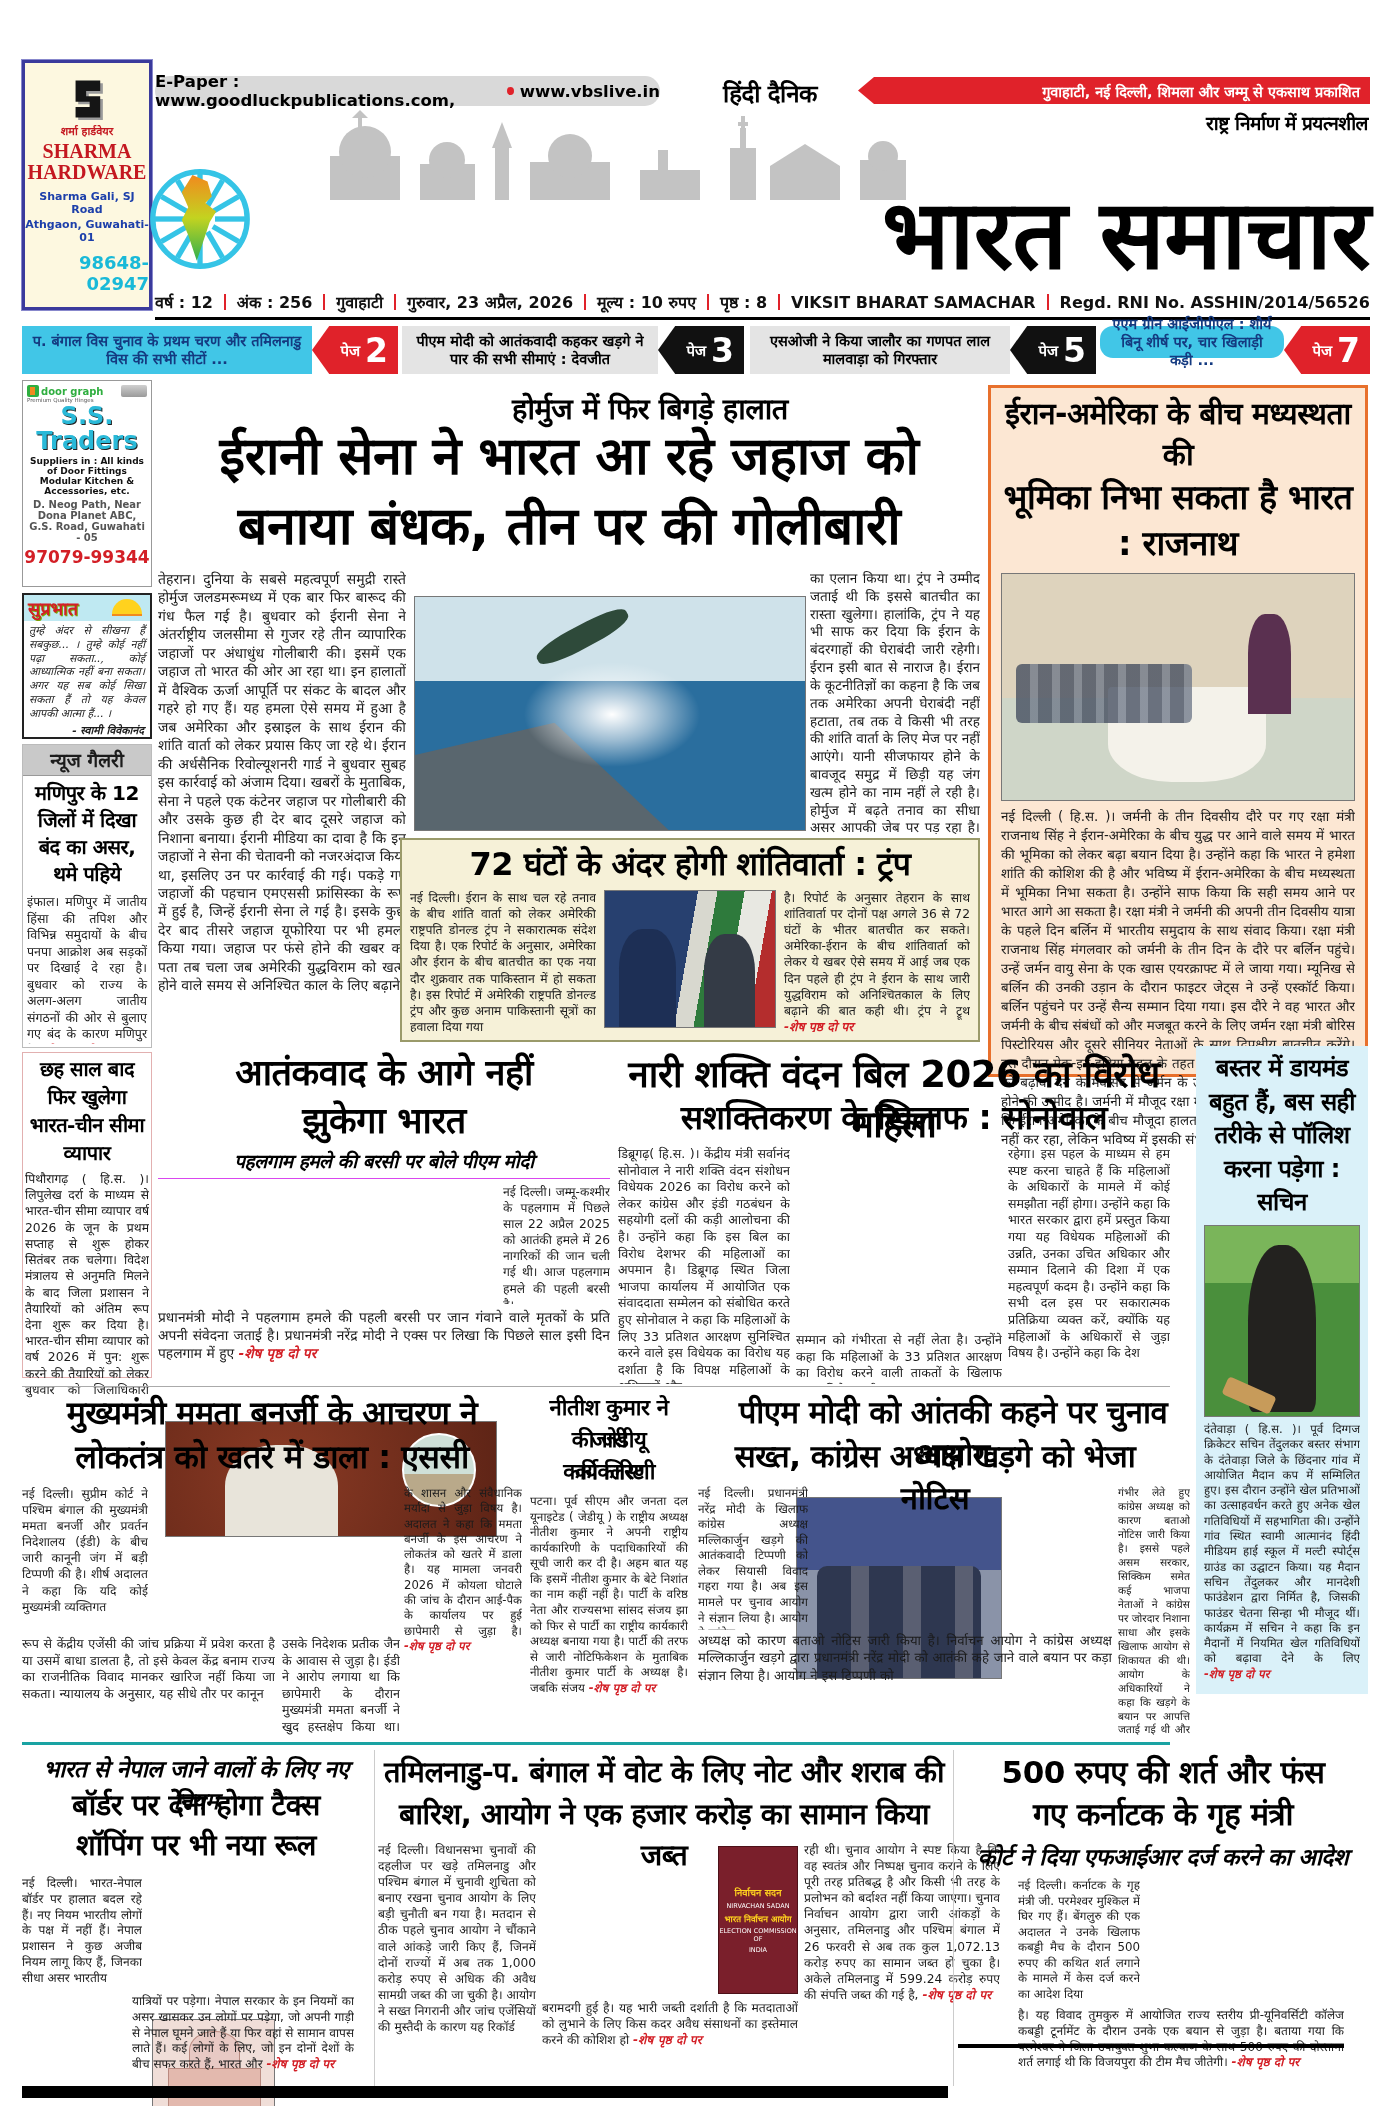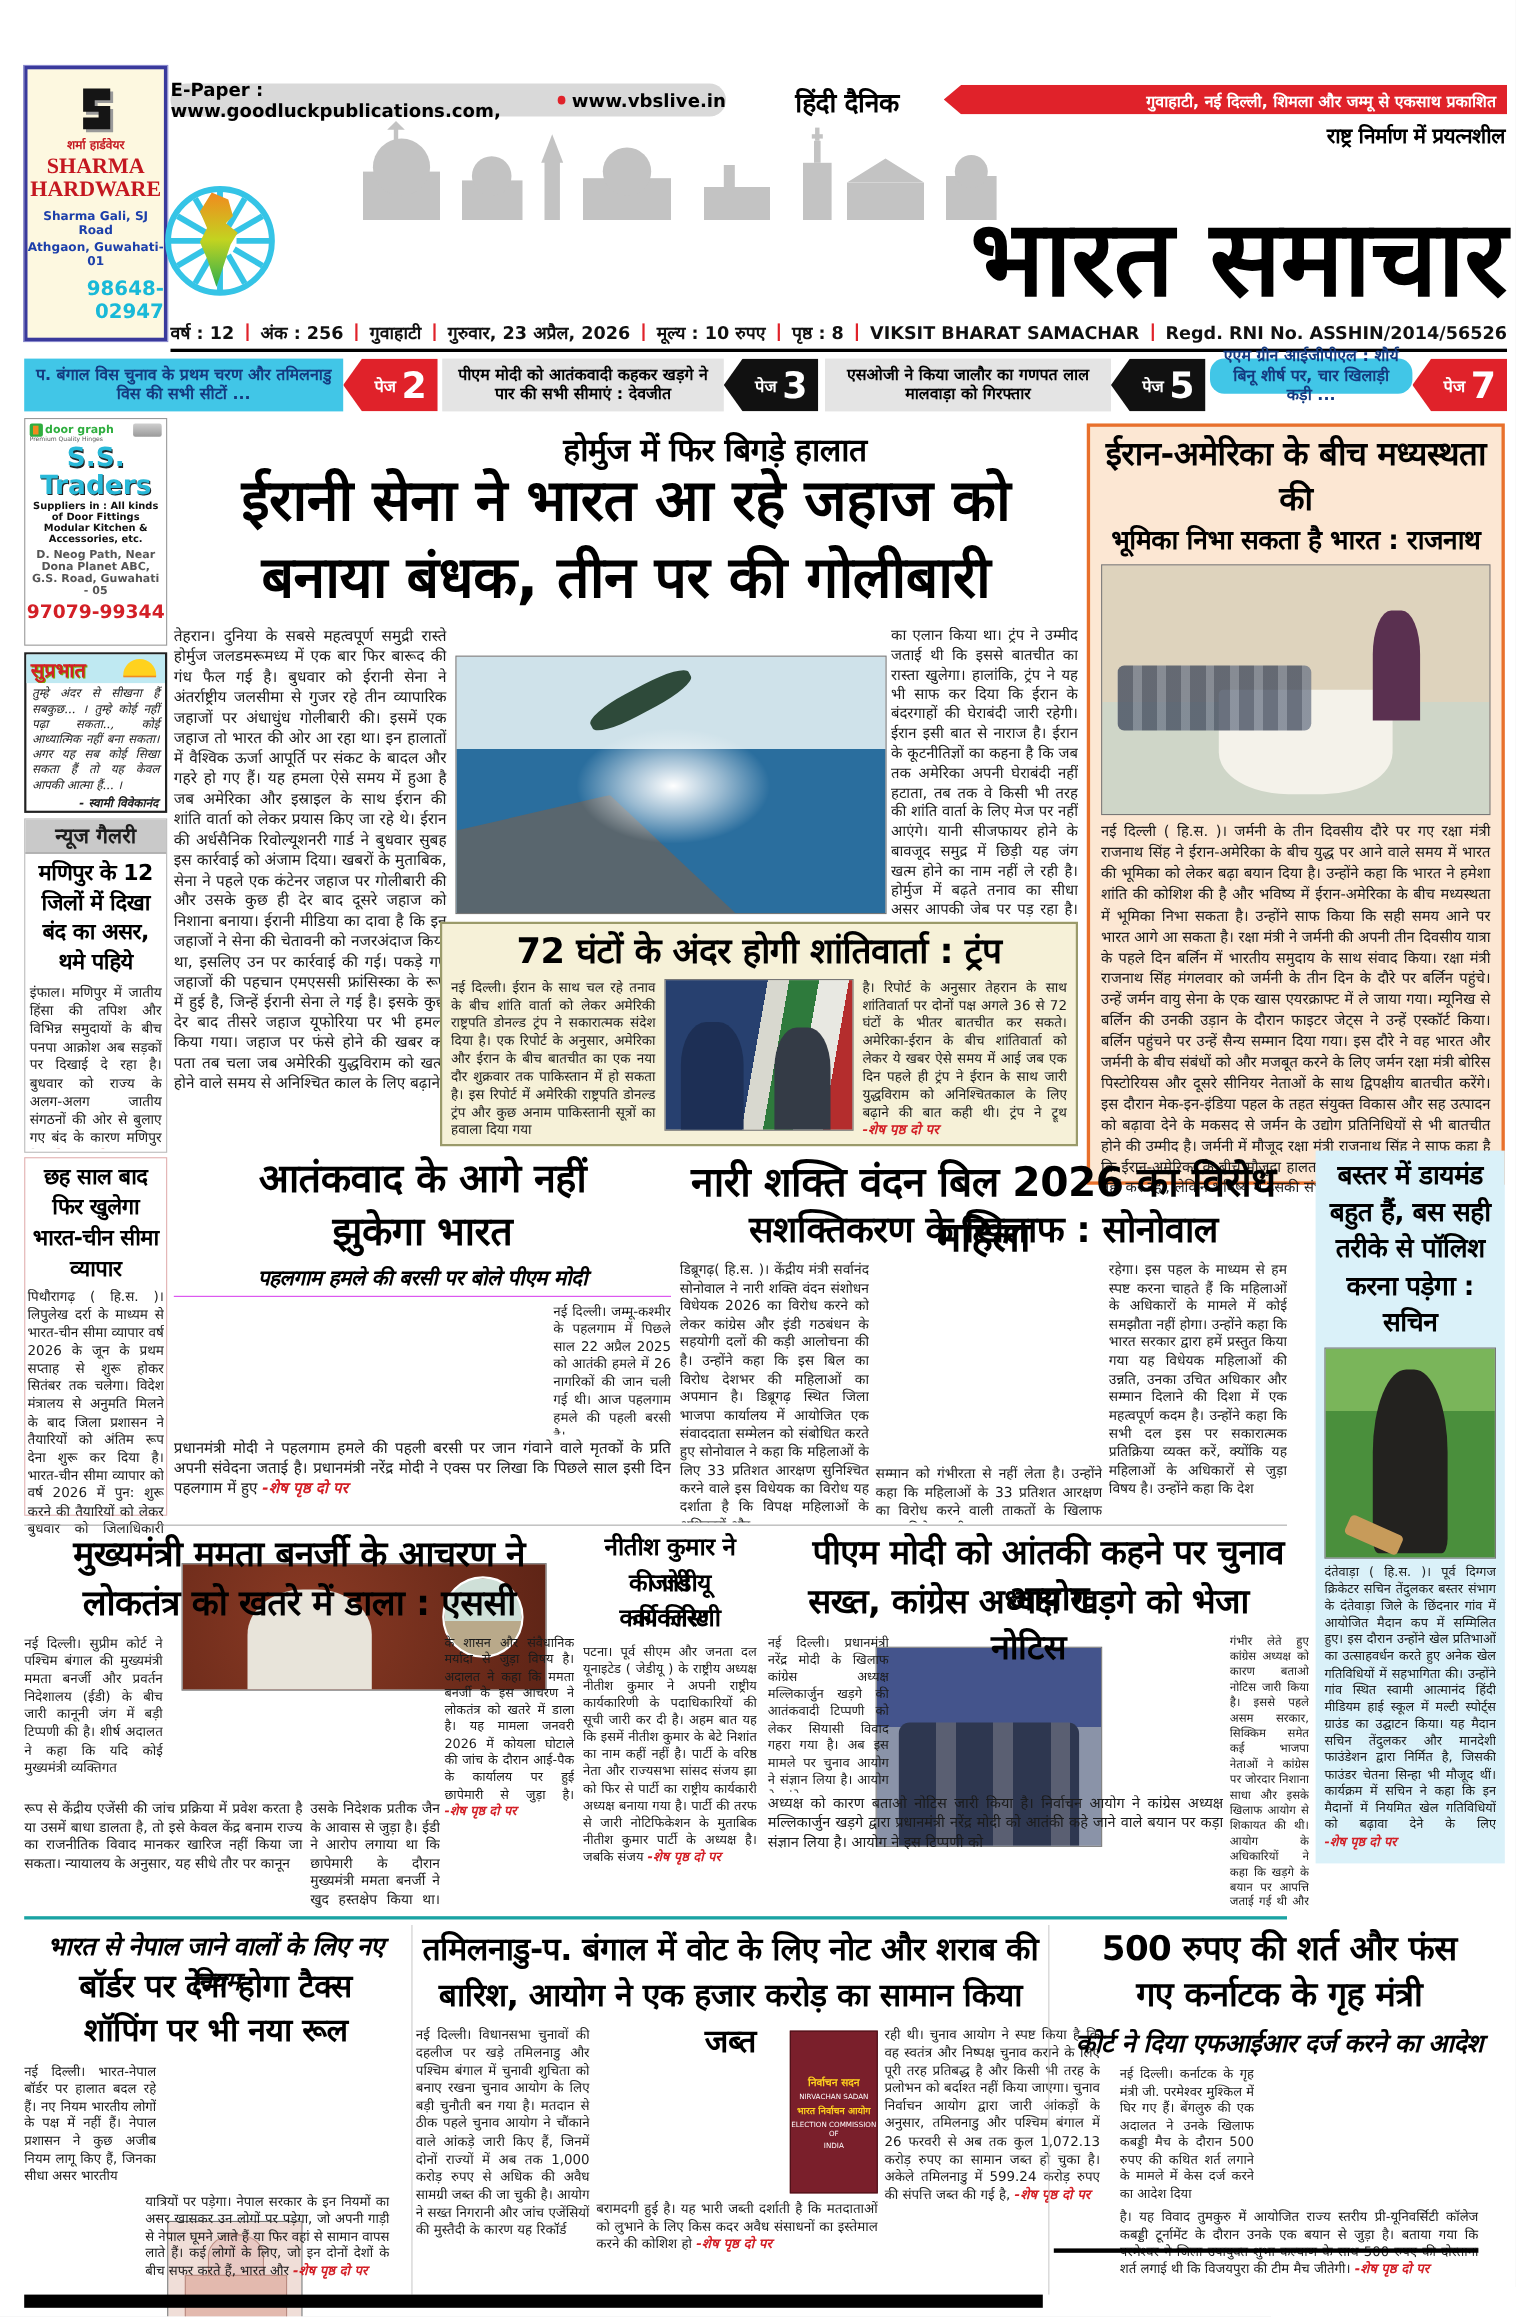--- a/index.html
+++ b/index.html
@@ -231,21 +231,21 @@
       </div>
       <div class="jt bd ov" style="width:186px;height:142px;font-size:12.3px;">
         <span>है। रिपोर्ट के अनुसार तेहरान के साथ शांतिवार्ता पर दोनों पक्ष अगले 36 से 72 घंटों के भीतर बातचीत कर सकते। अमेरिका-ईरान के बीच शांतिवार्ता को लेकर ये खबर ऐसे समय में आई जब एक दिन पहले ही ट्रंप ने ईरान के साथ जारी युद्धविराम को अनिश्चितकाल के लिए बढ़ाने की बात कही थी। ट्रंप ने ट्रूथ</span>
         <span class="more">-शेष पृष्ठ दो पर</span>
       </div>
     </div>
   </div>
 
   <div class="abs" style="left:988px;top:385px;width:380px;height:692px;background:var(--peach,#fce7d3);border:3px solid var(--orange,#e8702c);box-sizing:border-box;padding:6px 10px;">
     <div class="ctr hl ov" style="font-size:30px;line-height:1.35;">ईरान-अमेरिका के बीच मध्यस्थता की</div>
-    <div class="ctr hl ov" style="font-size:24px;line-height:1.35;">भूमिका निभा सकता है भारत : राजनाथ</div>
+    <div class="ctr hl ov" style="font-size:34px;line-height:1.35;">भूमिका निभा सकता है भारत : राजनाथ</div>
     <div class="photo" style="width:100%;height:228px;margin-top:6px;background:linear-gradient(#ded3bd 0 55%,#cfd6c8 55% 100%);">
       <div style="position:absolute;left:30%;bottom:8%;width:45%;height:42%;background:#f4f2ea;border-radius:4px 4px 40% 40%;"></div>
       <div style="position:absolute;right:18%;top:18%;width:12%;height:44%;background:#5a3050;border-radius:40% 40% 0 0;"></div>
       <div style="position:absolute;left:4%;top:40%;width:50%;height:26%;background:repeating-linear-gradient(90deg,#3c465a 0 14px,#6a7486 14px 22px);opacity:.75;border-radius:6px;"></div>
     </div>
     <div class="jt bd ov" style="font-size:13.4px;height:388px;margin-top:6px;line-height:1.42;">
       <span>नई दिल्ली ( हि.स. )। जर्मनी के तीन दिवसीय दौरे पर गए रक्षा मंत्री राजनाथ सिंह ने ईरान-अमेरिका के बीच युद्ध पर आने वाले समय में भारत की भूमिका को लेकर बढ़ा बयान दिया है। उन्होंने कहा कि भारत ने हमेशा शांति की कोशिश की है और भविष्य में ईरान-अमेरिका के बीच मध्यस्थता में भूमिका निभा सकता है। उन्होंने साफ किया कि सही समय आने पर भारत आगे आ सकता है। रक्षा मंत्री ने जर्मनी की अपनी तीन दिवसीय यात्रा के पहले दिन बर्लिन में भारतीय समुदाय के साथ संवाद किया। रक्षा मंत्री राजनाथ सिंह मंगलवार को जर्मनी के तीन दिन के दौरे पर बर्लिन पहुंचे। उन्हें जर्मन वायु सेना के एक खास एयरक्राफ्ट में ले जाया गया। म्यूनिख से बर्लिन की उनकी उड़ान के दौरान फाइटर जेट्स ने उन्हें एस्कॉर्ट किया। बर्लिन पहुंचने पर उन्हें सैन्य सम्मान दिया गया। इस दौरे ने वह भारत और जर्मनी के बीच संबंधों को और मजबूत करने के लिए जर्मन रक्षा मंत्री बोरिस पिस्टोरियस और दूसरे सीनियर नेताओं के साथ द्विपक्षीय बातचीत करेंगे। इस दौरान मेक-इन-इंडिया पहल के तहत संयुक्त विकास और सह उत्पादन को बढ़ावा देने के मकसद से जर्मन के उद्योग प्रतिनिधियों से भी बातचीत होने की उम्मीद है। जर्मनी में मौजूद रक्षा मंत्री राजनाथ सिंह ने साफ कहा है कि ईरान-अमेरिका के बीच मौजूदा हालत में भारत भले ही सीधे मध्यस्थता नहीं कर रहा, लेकिन भविष्य में इसकी संभावना</span>
       <span class="more">-शेष पृष्ठ दो पर</span>
     </div>
   </div>

